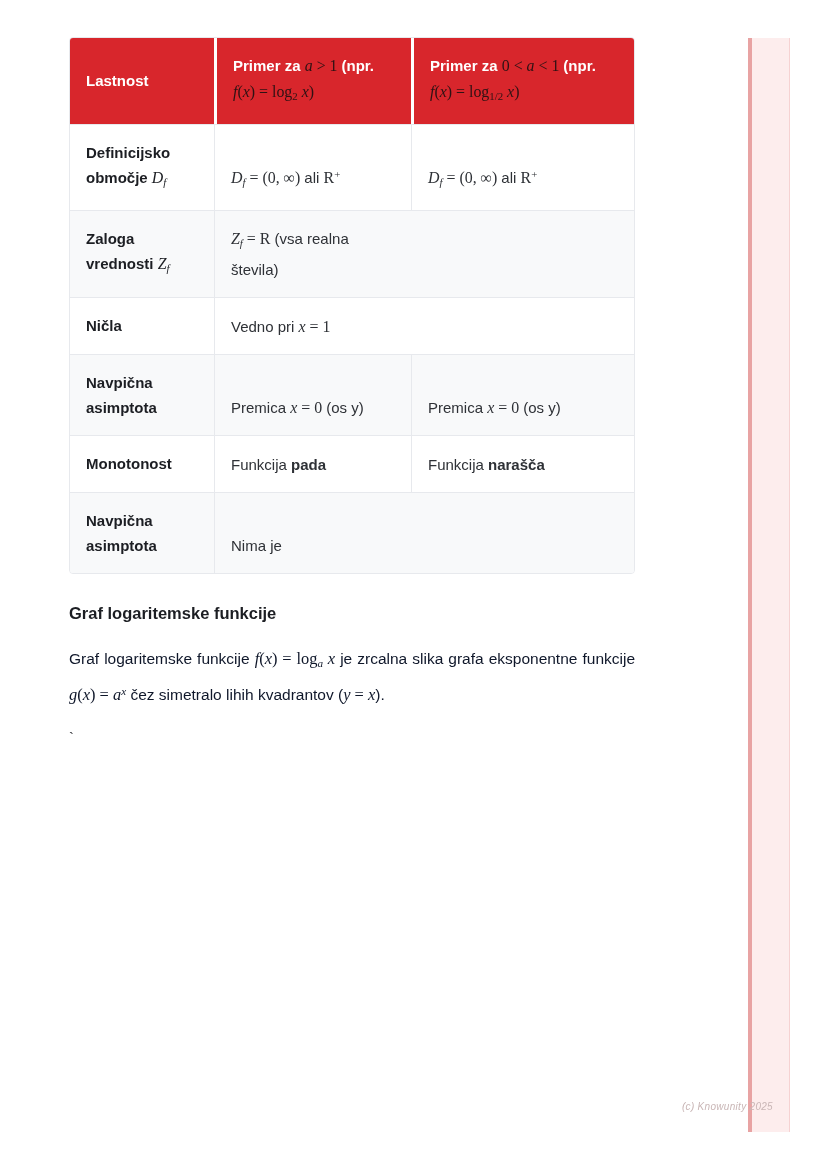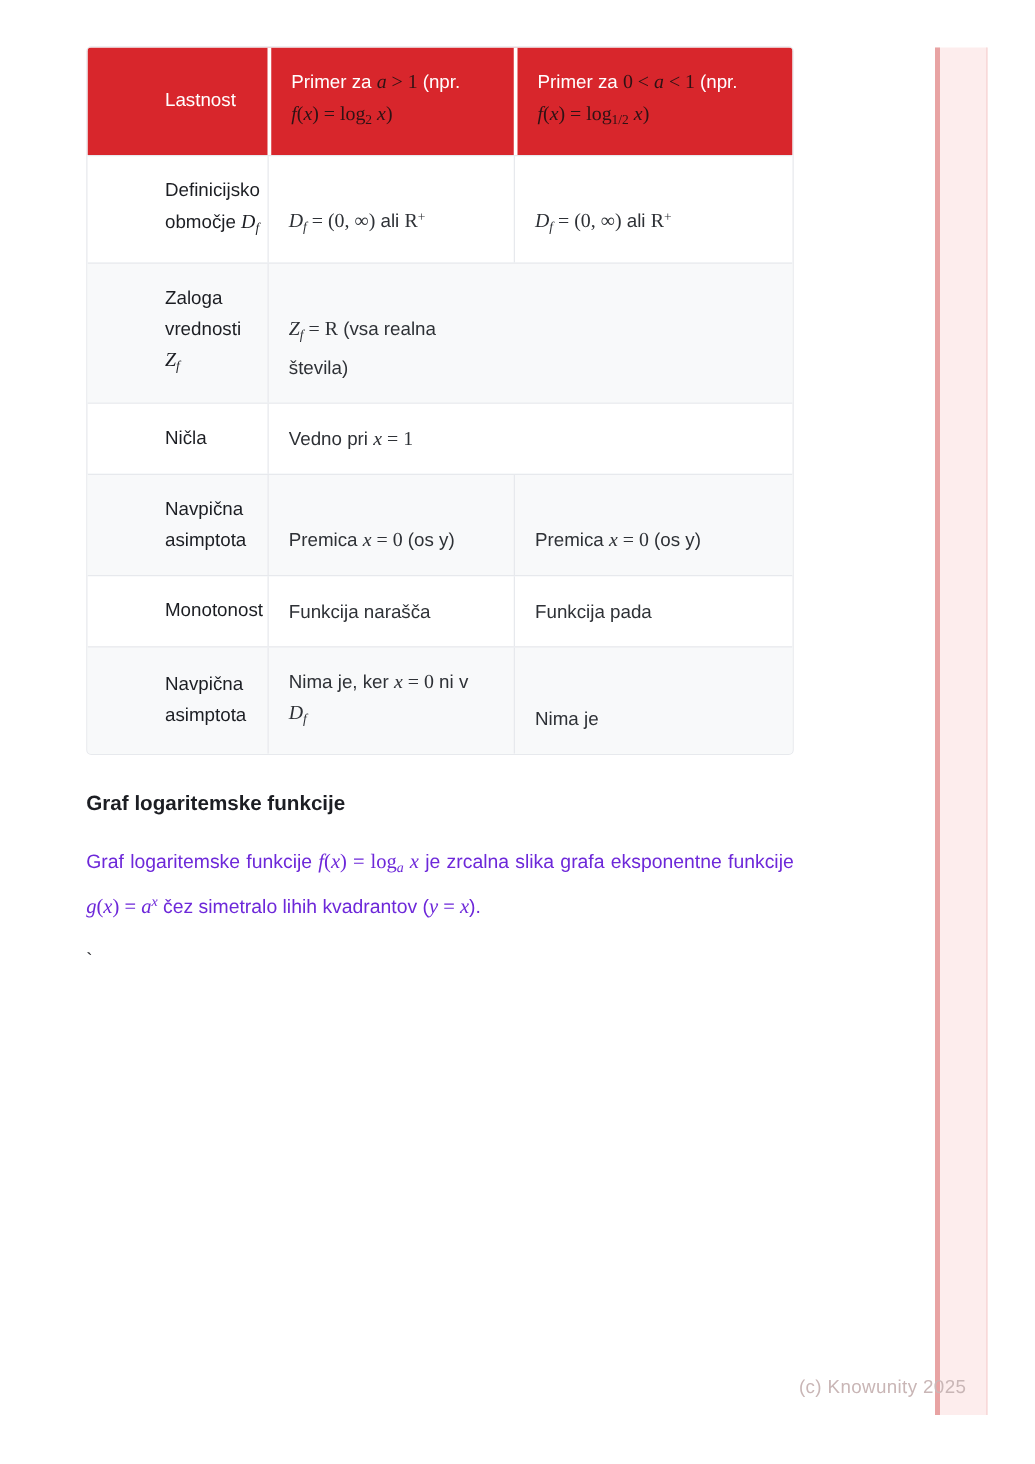--- a/index.html
+++ b/index.html
@@ -31,57 +31,58 @@
   .tr { display:grid; grid-template-columns:144px 197px 223px; }
   .tr + .tr { border-top:1px solid var(--border,#e7e9ed); }
   .tr:nth-child(odd) { background:var(--row_alt,#f8f9fa); }
   .tr.thead { background:var(--header_red,#d8262c); color:#ffffff; }
 
   .td { display:flex; align-items:center; padding:15px 16px; box-sizing:border-box; }
   .tr:not(.thead) .td + .td { border-left:1px solid var(--border,#e7e9ed);align-items:flex-end; }
   .thead .td + .td { border-left:3px solid #ffffff; }
 
   .cellc { font-size:15px; line-height:25px; color:#2e3136; }
-  .c1 .cellc { color:#1c1e23;margin-left:46px; }
+  .c1 .cellc { color:#1c1e23; }
   .thead .cellc { font-size:15px; line-height:26px; color:#ffffff; }
   .thead .td { min-height:86px; }
   .tr:not(.thead) .td { min-height:56px; }
 
   
   .r-p  { }
-  .r-b  { font-weight:400; }
+  .r-b  { font-weight:700; }
   .r-mi { font-family:"Liberation Serif", serif; font-style:italic; font-size:1.06em; }
   .r-mr { font-family:"Liberation Serif", serif; font-size:1.06em; }
   .r-sub  { font-family:"Liberation Serif", serif; font-size:0.72em; vertical-align:-0.3em; }
   .r-subi { font-family:"Liberation Serif", serif; font-style:italic; font-size:0.72em; vertical-align:-0.3em; }
   .r-sup  { font-family:"Liberation Serif", serif; font-size:0.72em; vertical-align:0.45em; }
   .r-supi { font-family:"Liberation Serif", serif; font-style:italic; font-size:0.72em; vertical-align:0.45em; }
 
   
   .thead .r-mi, .thead .r-mr, .thead .r-sub, .thead .r-subi, .thead .r-sup, .thead .r-supi {
     color:var(--header_math,#2e1214);
   }
 
   
   .section-heading {
     margin:28px 0 0 0; font-size:16.5px; line-height:22px;
     font-weight:700; color:#1c1e23;
   }
   .body-paragraph {
     margin:21px 0 0 0; width:566px;
-    font-size:15.5px; line-height:28px; color:#6d28d9;
+    font-size:15.5px; line-height:28px; color:#0f172a;
     text-align:justify;
   }
   .stray { margin-top:20px; font-size:15px; color:#26282d; }
 
   .footer {
     position:absolute; top:1101px; right:55px;
-    font-size:15px; letter-spacing:0.3px;
+    font-size:10px; letter-spacing:0.3px;
     color:var(--footer_text,#c9b6b6);
     z-index:2;
+    font-style:italic;
   }
 </style>
 </head>
 <body>
 
 <div class="stripe"></div>
 
 <div class="content">
 
   <div class="ptable">
@@ -137,34 +138,31 @@
       </div>
       <div class="td c3">
         <div class="cellc"><span class="r-p">Premica </span><span class="r-mi">x</span><span class="r-mr"> = 0</span><span class="r-p"> (os y)</span></div>
       </div>
     </div>
 
     <div class="tr">
       <div class="td c1">
         <div class="cellc"><span class="r-b">Monotonost</span></div>
       </div>
+      <div class="td c3">
+        <div class="cellc"><span class="r-p">Funkcija </span><span class="r-b">pada</span></div>
+      </div>
       <div class="td c2">
         <div class="cellc"><span class="r-p">Funkcija </span><span class="r-b">narašča</span></div>
-      </div>
-      <div class="td c3">
-        <div class="cellc"><span class="r-p">Funkcija </span><span class="r-b">pada</span></div>
       </div>
     </div>
 
     <div class="tr">
       <div class="td c1">
         <div class="cellc"><span class="r-b">Navpična</span><br><span class="r-b">asimptota</span></div>
-      </div>
-      <div class="td c2">
-        <div class="cellc"><span class="r-p">Nima je, ker </span><span class="r-mi">x</span><span class="r-mr"> = 0</span><span class="r-p"> ni v</span><br><span class="r-mi">D</span><span class="r-subi">f</span></div>
       </div>
       <div class="td c3">
         <div class="cellc"><span class="r-p">Nima je</span></div>
       </div>
     </div>
 
   </div>
 
   <h2 class="section-heading">Graf logaritemske funkcije</h2>
 

